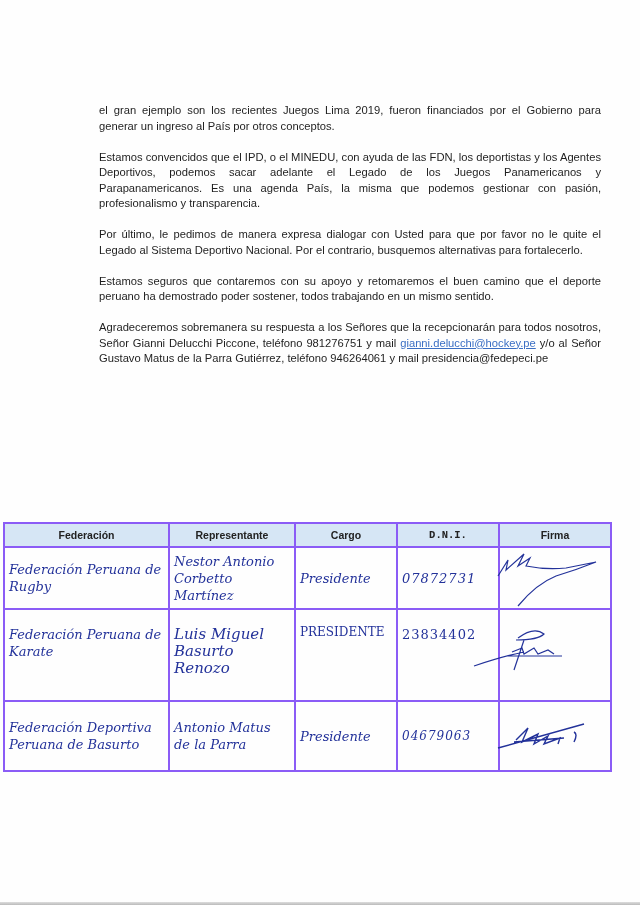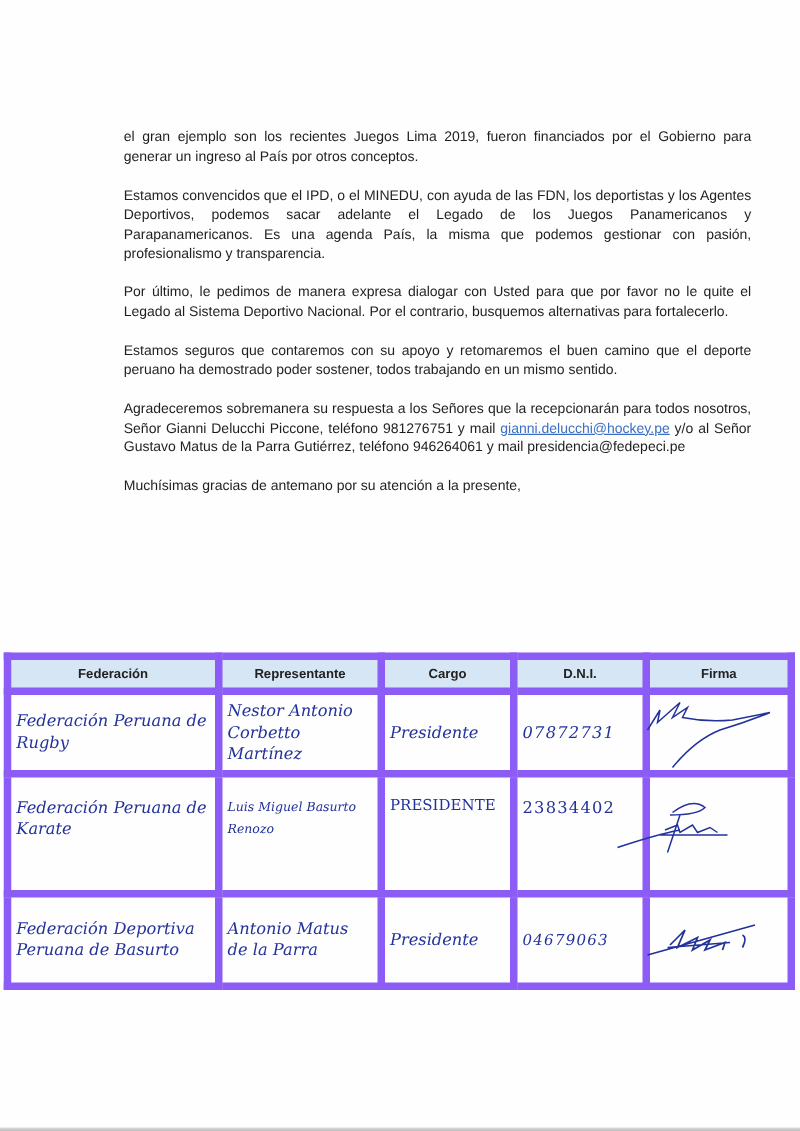--- a/index.html
+++ b/index.html
@@ -16,21 +16,21 @@
     font-size: 11.2px; line-height: 15.5px;
   }
   .para { margin: 0 0 15.5px 0; text-align: justify; }
   .para.left { text-align: left; }
   .link { color: #3b6fc4; text-decoration: underline; }
   .sig-table {
     position: absolute; left: 3px; top: 522px;
     border-collapse: collapse; table-layout: fixed;
   }
   .sig-table th, .sig-table td {
-    border: 6px solid #8b5cf6;
+    border: 2px solid #8b5cf6;
     padding: 0 4px;
     vertical-align: middle;
   }
   .sig-table th {
     background: #d6e6f5;
     height: 22px;
     font-size: 10.5px; font-weight: bold; text-align: center;
     color: #222;
   }
   .sig-table td {
@@ -38,42 +38,41 @@
     font-style: italic;
     color: #23329a;
     font-size: 13px; line-height: 17px;
   }
   .row1 td { height: 55px; }
   .row2 td { height: 74px; vertical-align: top; padding-top: 16px; }
   .row3 td { height: 68px; }
   .c-fed { width: 155px; }
   .c-rep { width: 116px; }
   .c-car { width: 92px; }
-  .c-dni { width: 92px; }
+  .c-dni { width: 92px; font-family: Liberation Mono, monospace; }
   .c-fir { width: 82px; }
   .cargo-cell { font-size: 15px; }
   .dni-cell { font-size: 14px; letter-spacing: 1px; }
   .sig { display: block; }
   .bottom-edge {
     position: absolute; left: 0; right: 0; bottom: 0; height: 3px;
     background: linear-gradient(#ddd, #bbb);
   }
 </style>
 </head>
 <body>
 
 <div class="page">
 
   <div class="body-text">
     <p class="para">el gran ejemplo son los recientes Juegos Lima 2019, fueron financiados por el Gobierno para generar un ingreso al País por otros conceptos.</p>
     <p class="para">Estamos convencidos que el IPD, o el MINEDU, con ayuda de las FDN, los deportistas y los Agentes Deportivos, podemos sacar adelante el Legado de los Juegos Panamericanos y Parapanamericanos.  Es una agenda País, la misma que podemos gestionar con pasión, profesionalismo y transparencia.</p>
     <p class="para">Por último, le pedimos de manera expresa dialogar con Usted para que por favor no le quite el Legado al Sistema Deportivo Nacional.  Por el contrario, busquemos alternativas para fortalecerlo.</p>
     <p class="para">Estamos seguros que contaremos con su apoyo y retomaremos el buen camino que el deporte peruano ha demostrado poder sostener, todos trabajando en un mismo sentido.</p>
     <p class="para"><span>Agradeceremos sobremanera su respuesta a los Señores que la recepcionarán para todos nosotros, Señor Gianni Delucchi Piccone, teléfono 981276751 y mail </span><a class="link">gianni.delucchi@hockey.pe</a><span> y/o al Señor Gustavo Matus de la Parra Gutiérrez, teléfono 946264061 y mail presidencia@fedepeci.pe</span></p>
-    <p class="para left">Muchísimas gracias de antemano por su atención a la presente,</p>
   </div>
 
   <table class="sig-table">
     <thead>
       <tr>
         <th class="c-fed">Federación</th>
         <th class="c-rep">Representante</th>
         <th class="c-car">Cargo</th>
         <th class="c-dni">D.N.I.</th>
         <th class="c-fir">Firma</th>
@@ -86,21 +85,21 @@
         <td class="cargo-cell">Presidente</td>
         <td class="dni-cell">07872731</td>
         <td>
           <svg class="sig" width="110" height="60" viewBox="0 0 110 60" style="margin-left:-8px;overflow:visible">
             <path d="M2 28 L12 12 L10 22 L28 6 L22 18 L34 10 L30 18 Q50 22 70 20 L100 14 Q80 22 60 28 Q40 36 22 58" fill="none" stroke="#23329a" stroke-width="1.2"></path>
           </svg>
         </td>
       </tr>
       <tr class="row2">
         <td>Federación Peruana de Karate</td>
-        <td style="font-size:10px">Luis Miguel Basurto Renozo</td>
+        <td style="font-size:15px">Luis Miguel Basurto Renozo</td>
         <td class="cargo-cell" style="font-size:12px;font-style:normal;padding-top:14px">PRESIDENTE</td>
         <td class="dni-cell" style="padding-top:16px;font-style:normal">23834402</td>
         <td>
           <svg class="sig" width="80" height="50" viewBox="0 0 80 50" style="overflow:visible">
             <path d="M14 12 Q30 0 40 8 Q34 14 12 14 M20 14 L10 44 M8 26 L18 22 L20 28 L30 22 L34 28 L44 24 L50 28 M4 30 L58 30 M-30 40 Q0 30 20 26" fill="none" stroke="#23329a" stroke-width="1.2"></path>
           </svg>
         </td>
       </tr>
       <tr class="row3">
         <td>Federación Deportiva Peruana de Basurto</td>

